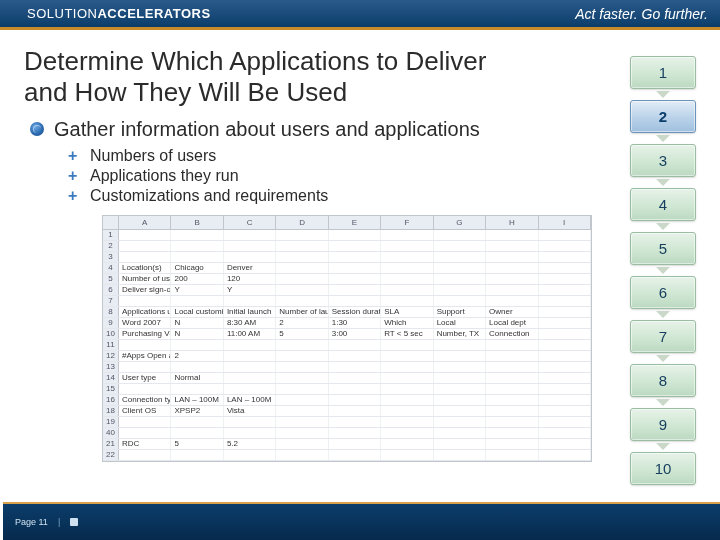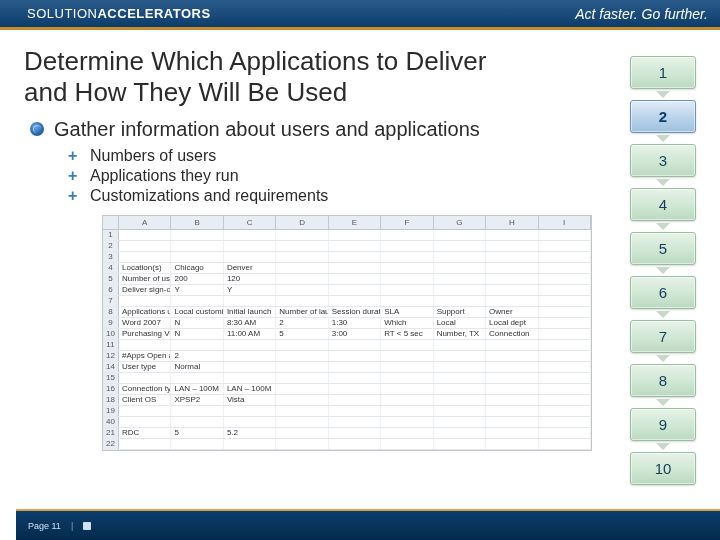--- a/index.html
+++ b/index.html
@@ -35,21 +35,21 @@
   
   .sheet-wrap { margin: 10px 0 0 78px; width: 490px; border: 1px solid #c0c6cc; background: #fff; font-size: 8px; color: #333; }
   .sheet-cols { display: flex; background: #e7edf3; border-bottom: 1px solid #c0c6cc; }
   .sheet-cols div { flex: 1; text-align: center; padding: 2px 0; border-right: 1px solid #c0c6cc; font-size: 8px; color: #556; }
   .sheet-cols div:first-child { flex: 0 0 16px; }
   .sheet-row { display: flex; border-bottom: 1px solid #e4e8ec; min-height: 11px; }
   .sheet-row .rn { flex: 0 0 16px; background: #e7edf3; text-align: center; color: #556; border-right: 1px solid #c0c6cc; }
   .sheet-row .cell { flex: 1; padding: 0 3px; border-right: 1px solid #eef1f4; white-space: nowrap; overflow: hidden; }
 
   
-  .footer { position: absolute; bottom: 0; left: 16px; right: 0; height: 31px; background: linear-gradient(180deg, #0b3d6b 0%, #062a4c 100%); color: #cfe0ef; font-size: 9px; display: flex; align-items: center; padding: 0 12px; gap: 10px; border-top: 2px solid #d9a24a; }
+  .footer { position: absolute; bottom: 0; left: 3px; right: 0; height: 38px; background: linear-gradient(180deg, #0b3d6b 0%, #062a4c 100%); color: #cfe0ef; font-size: 9px; display: flex; align-items: center; padding: 0 12px; gap: 10px; border-top: 2px solid #d9a24a; }
   .footer .sep { color: #7fa2c2; }
   .footer .ms { display: inline-flex; align-items: center; gap: 4px; }
   .footer .ms .sq { width: 8px; height: 8px; display: inline-block; background: #cfe0ef; border-radius: 1px; }
   .footer .path .bold { font-weight: 700; }
 </style>
 </head>
 <body>
 
 <div class="header">
   <div class="logo">
@@ -233,20 +233,32 @@
           <div class="cell">2</div>
           <div class="cell"></div>
           <div class="cell"></div>
           <div class="cell"></div>
           <div class="cell"></div>
           <div class="cell"></div>
           <div class="cell"></div>
           <div class="cell"></div>
         </div>
         <div class="sheet-row">
+          <div class="rn">13</div>
+          <div class="cell"></div>
+          <div class="cell"></div>
+          <div class="cell"></div>
+          <div class="cell"></div>
+          <div class="cell"></div>
+          <div class="cell"></div>
+          <div class="cell"></div>
+          <div class="cell"></div>
+          <div class="cell"></div>
+        </div>
+        <div class="sheet-row">
           <div class="rn">14</div>
           <div class="cell">User type</div>
           <div class="cell">Normal</div>
           <div class="cell"></div>
           <div class="cell"></div>
           <div class="cell"></div>
           <div class="cell"></div>
           <div class="cell"></div>
           <div class="cell"></div>
           <div class="cell"></div>

